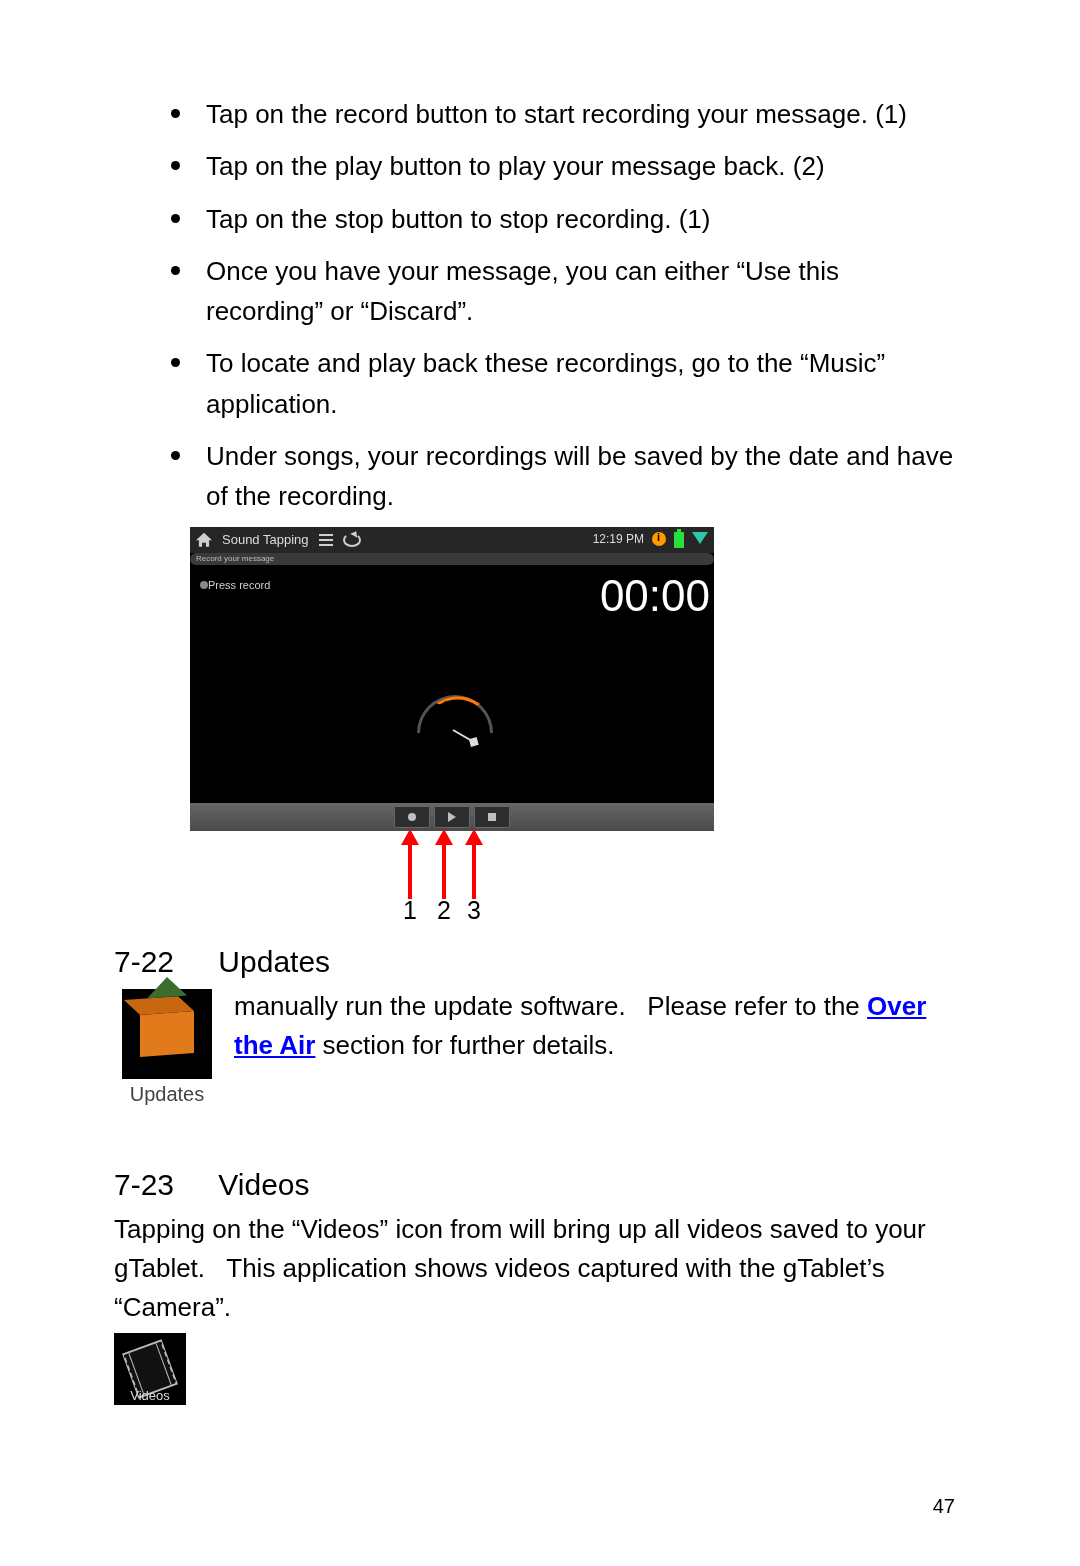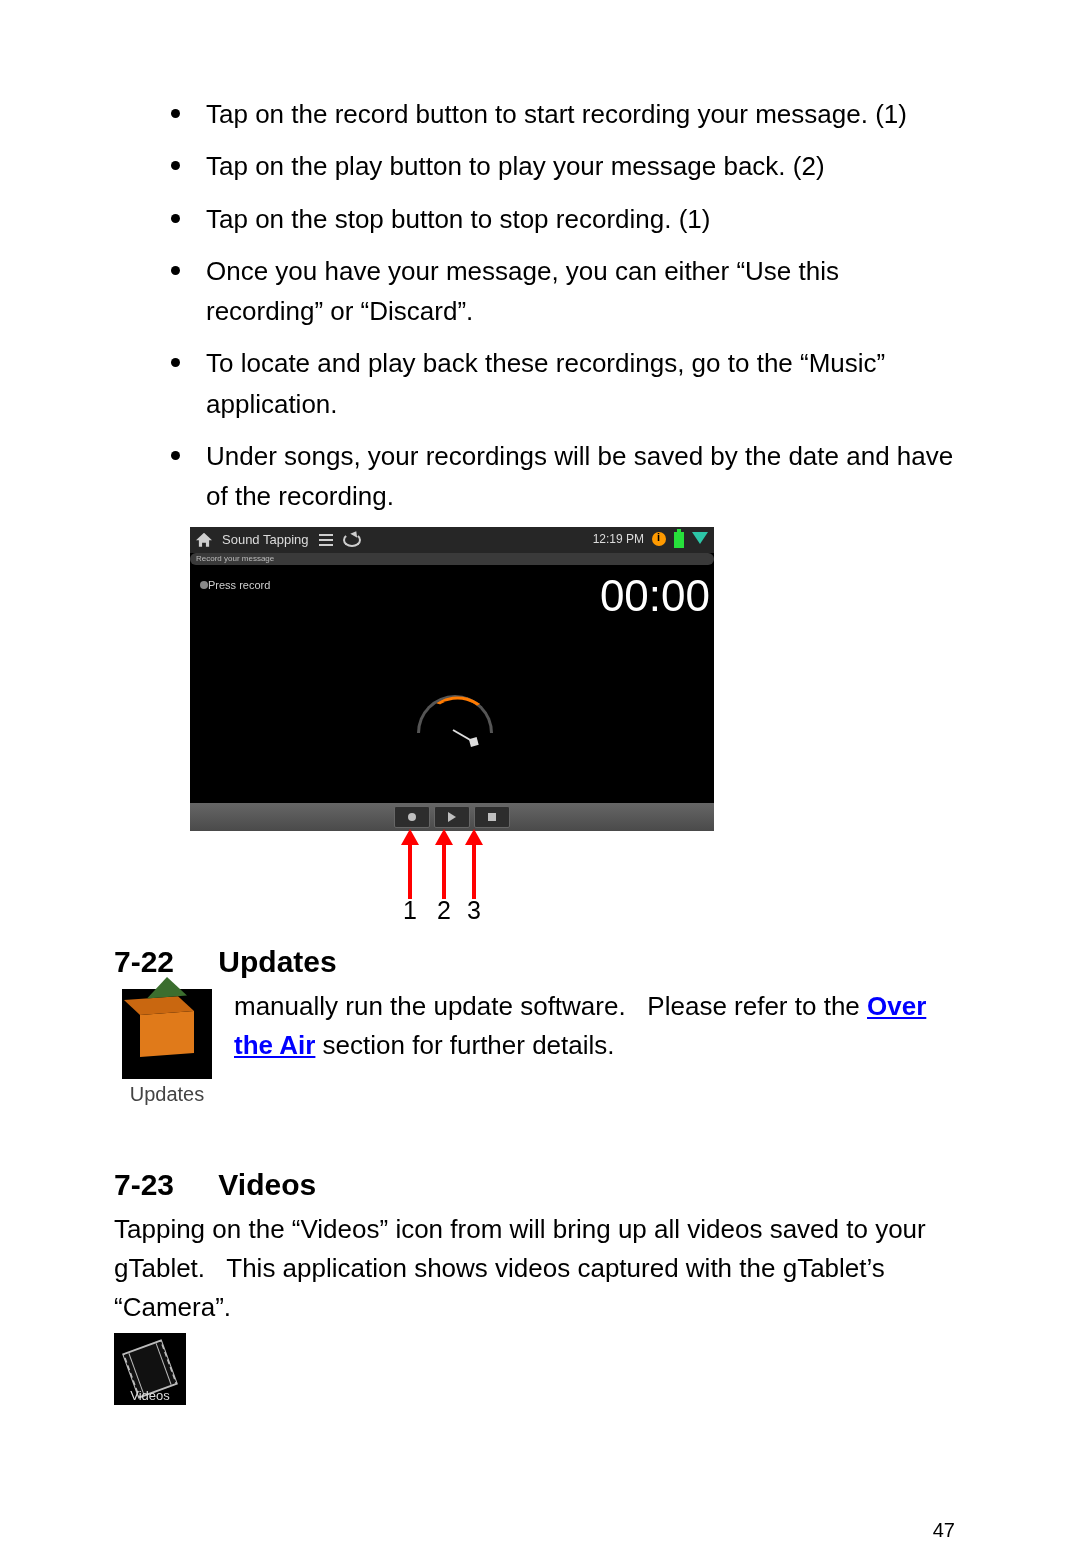--- a/index.html
+++ b/index.html
@@ -235,21 +235,21 @@
   .a1 { left: 218px; }
   .a2 { left: 252px; }
   .a3 { left: 282px; }
   .l1 { left: 220px; }
   .l2 { left: 254px; }
   .l3 { left: 284px; }
 
   
   h2 {
     font-size: 30px;
-    font-weight: bold;
+    font-weight: normal;
     margin: 8px 0 8px 0;
   }
   h2 .secnum { display: inline-block; min-width: 96px; }
   p.body {
     font-size: 26px;
     line-height: 1.5;
     margin: 0 0 4px 0;
   }
   .link {
     color: #0000ff;
@@ -333,21 +333,21 @@
   }
   .vid-block {
     margin-top: 6px;
     width: 72px;
   }
 
   .clearfix::after { content: ""; display: table; clear: both; }
 
   .pagenum {
     position: absolute;
-    bottom: 24px;
+    bottom: 48px;
     right: 114px;
     font-size: 20px;
     text-align: right;
   }
   .spacer { height: 46px; }
 </style>
 </head>
 <body>
 
 <div class="page">

